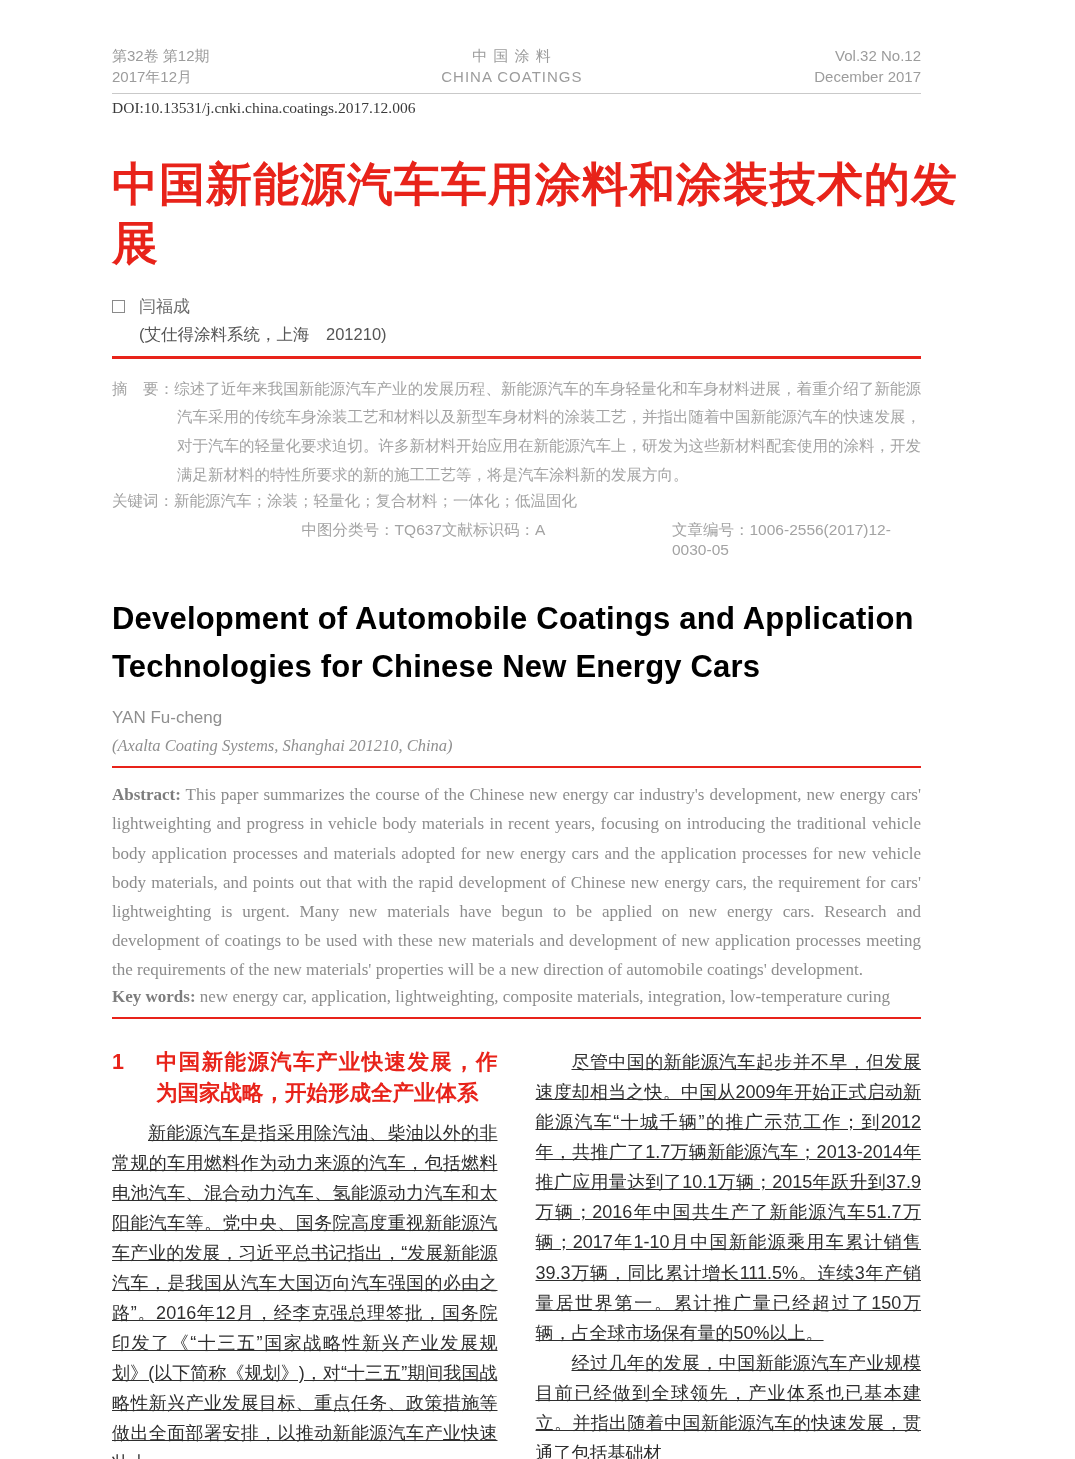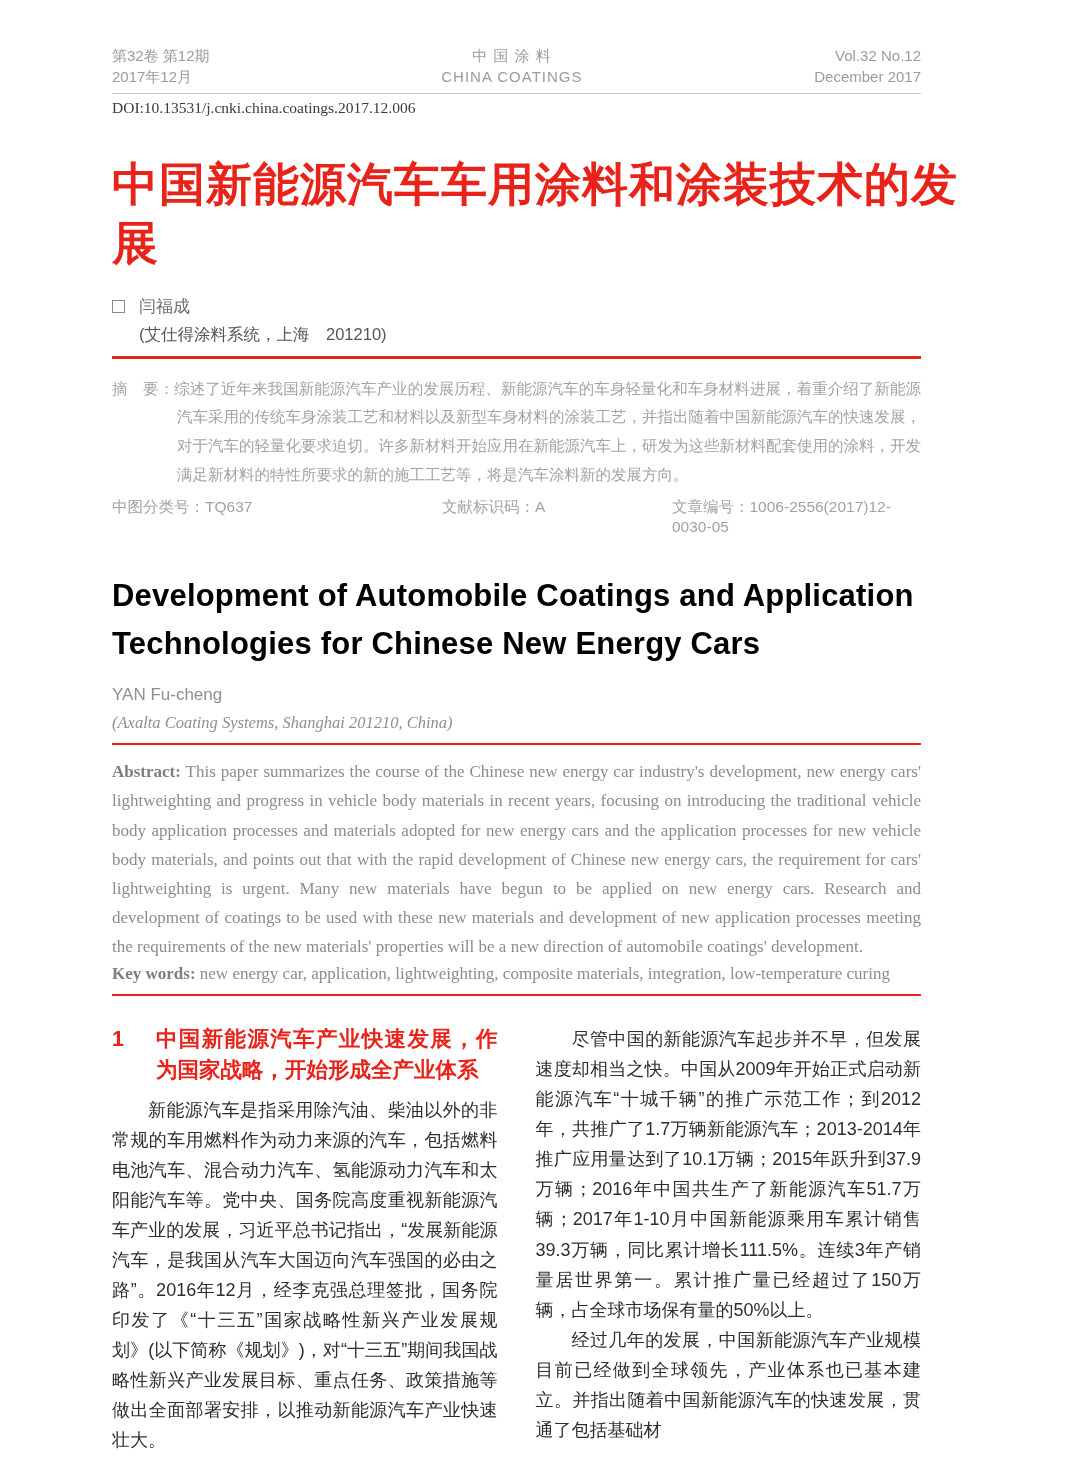--- a/index.html
+++ b/index.html
@@ -82,21 +82,21 @@
     padding-left: 65px;
     text-indent: -65px;
   }
   .kw-cn { margin-top: 2px; color: #a3a3a3; font-size: 15.5px; }
   .class-row {
     margin-top: 8px;
     display: flex;
     color: #a3a3a3;
     font-size: 15.5px;
   }
-  .class-row .c1 { width: 330px; }
+  .class-row .c1 { width: 330px; text-align: right; }
   .class-row .c2 { width: 230px; }
   .class-row .c3 { flex: 1; }
 
   
   .title-en {
     margin-top: 36px;
     color: #000000;
     font-weight: bold;
     font-size: 31px;
     line-height: 1.55;
@@ -145,20 +145,21 @@
   }
   .sec-num { width: 44px; flex: none; }
   .sec-text { flex: 1; }
   .body-para {
     margin-top: 8px;
     color: #2e2e2e;
     font-size: 18px;
     line-height: 1.67;
     text-align: justify;
     text-indent: 2em;
+    text-decoration: underline;
   }
   .colm.right .body-para { margin-top: 0; }
   .colm.right .body-para + .body-para { margin-top: 0; }
 </style>
 </head>
 <body>
 
 <div class="page">
 
   <div class="jheader">
@@ -180,20 +181,23 @@
   <h1 class="title-cn">中国新能源汽车车用涂料和涂装技术的发展</h1>
   <div class="author-row">
     <span class="author-box"></span>
     <span>闫福成</span>
   </div>
   <div class="affil-cn">(艾仕得涂料系统，上海　201210)</div>
   <hr class="red-rule">
 
   <div class="abstract-cn hang">
     <span>摘　要：</span><span>综述了近年来我国新能源汽车产业的发展历程、新能源汽车的车身轻量化和车身材料进展，着重介绍了新能源汽车采用的传统车身涂装工艺和材料以及新型车身材料的涂装工艺，并指出随着中国新能源汽车的快速发展，对于汽车的轻量化要求迫切。许多新材料开始应用在新能源汽车上，研发为这些新材料配套使用的涂料，开发满足新材料的特性所要求的新的施工工艺等，将是汽车涂料新的发展方向。</span>
+  </div>
+  <div class="kw-cn">
+    <span>关键词：</span><span>新能源汽车；涂装；轻量化；复合材料；一体化；低温固化</span>
   </div>
   <div class="class-row">
     <span class="c1"><span>中图分类号：</span><span>TQ637</span></span>
     <span class="c2"><span>文献标识码：</span><span>A</span></span>
     <span class="c3"><span>文章编号：</span><span>1006-2556(2017)12-0030-05</span></span>
   </div>
 
   <h2 class="title-en">
     <span>Development of Automobile Coatings and Application</span><br>
     <span>Technologies for Chinese New Energy Cars</span>

